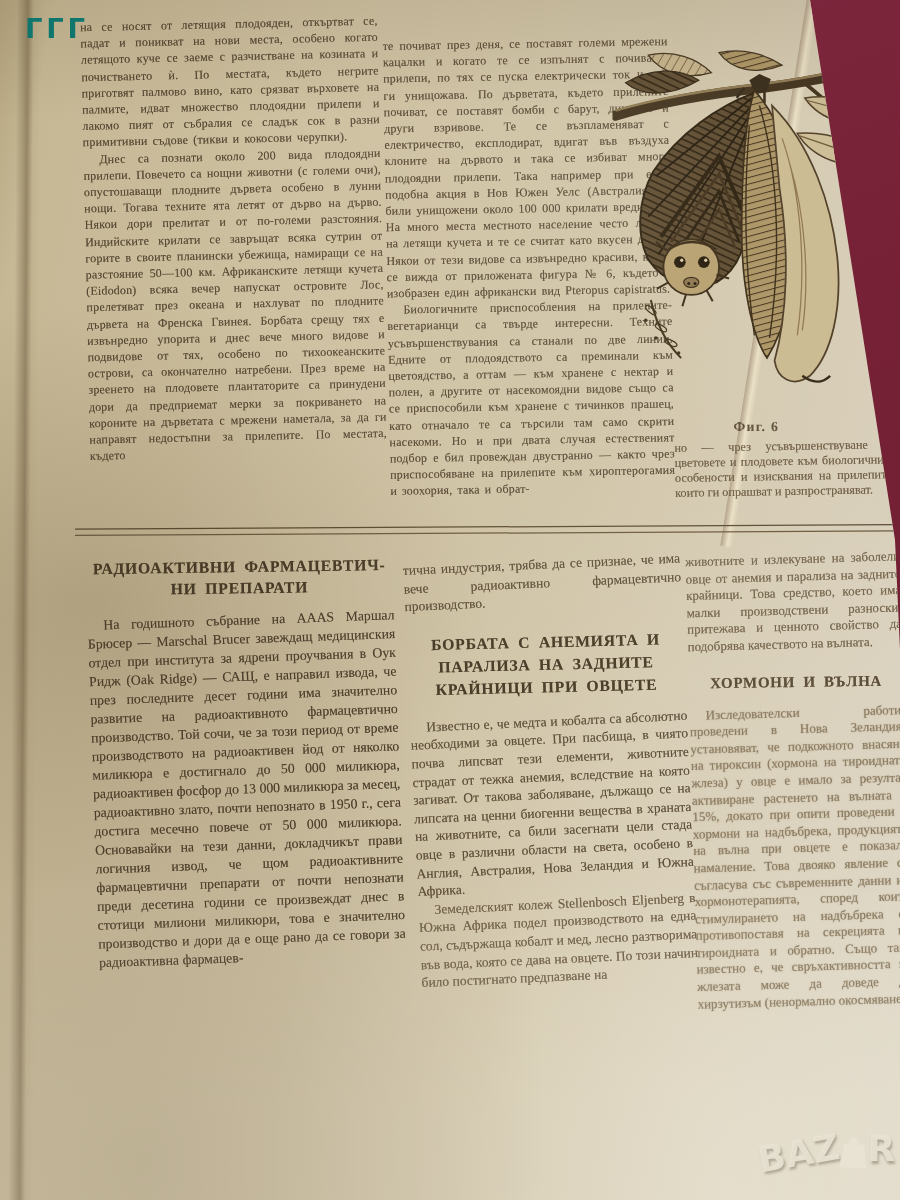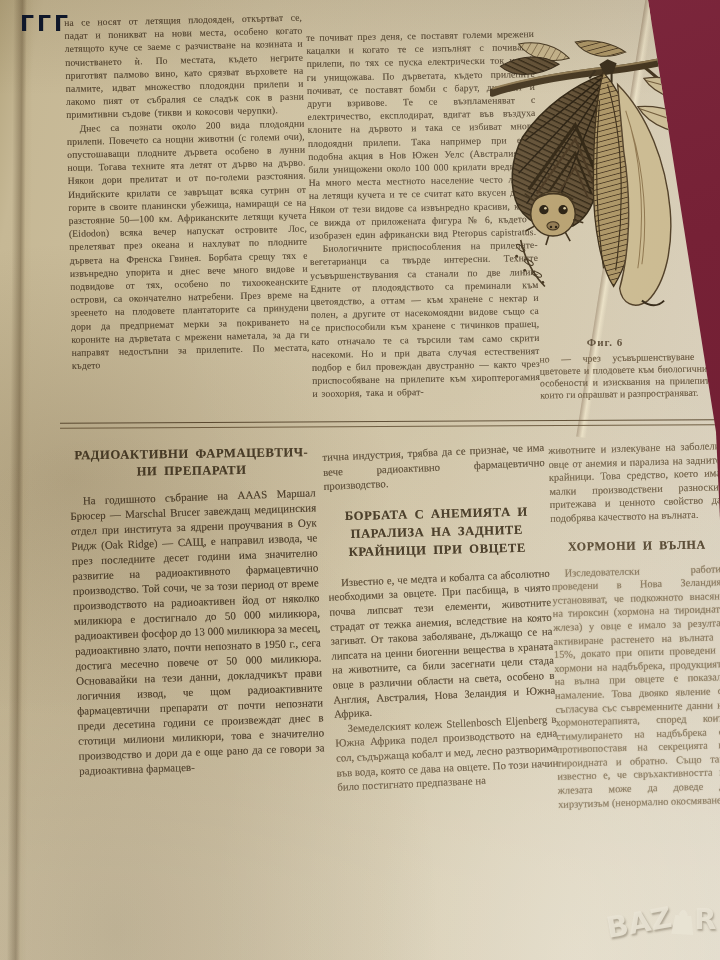--- a/index.html
+++ b/index.html
@@ -57,21 +57,21 @@
   .a2{left:322px;top:450px;width:222px;height:420px;font-size:10.8px;line-height:14.6px;
       color:#5d4f3a;transform:rotate(-2.6deg);transform-origin:top left;}
   .a2 .headline{font-size:12.6px;line-height:18px;margin:16px 4px 12px 4px;transform:rotate(1.2deg);}
   .a2 .fade2{color:#71614a;}
   .a3{left:548px;top:444px;width:172px;height:370px;font-size:10.4px;line-height:13.6px;
       color:#75664d;transform:rotate(-1.6deg);transform-origin:top left;}
   .a3 .headline{font-size:12px;line-height:15px;margin:15px 0 11px 0;color:#5a4c36;transform:rotate(.8deg);}
   .a3 .fadebody{color:#8b7b60;text-shadow:0 0 1px rgba(139,123,96,.8);}
   .wm-ggg{position:absolute;left:20px;top:11px;
       font-family:"DejaVu Sans","Liberation Sans",sans-serif;font-weight:bold;
-      font-size:22px;letter-spacing:3px;color:#0f172a;}
+      font-size:22px;letter-spacing:3px;color:#0f766e;}
   .wm-bazar{position:absolute;left:606px;top:904px;display:flex;align-items:flex-end;
       font-family:"DejaVu Sans","Liberation Sans",sans-serif;font-weight:bold;
       font-size:29px;color:rgba(232,227,212,.92);transform:rotate(-4deg);
       text-shadow:1px 2px 2px rgba(110,100,80,.45);}
   .wm-bazar span{display:inline-block;}
   .bz1{transform:rotate(-6deg);} .bz5{transform:rotate(4deg) translateY(1px);}
   .bagA{width:24px;height:30px;margin:0 -1px 1px -1px;transform:rotate(7deg);}
 </style>
 </head>
 <body>

